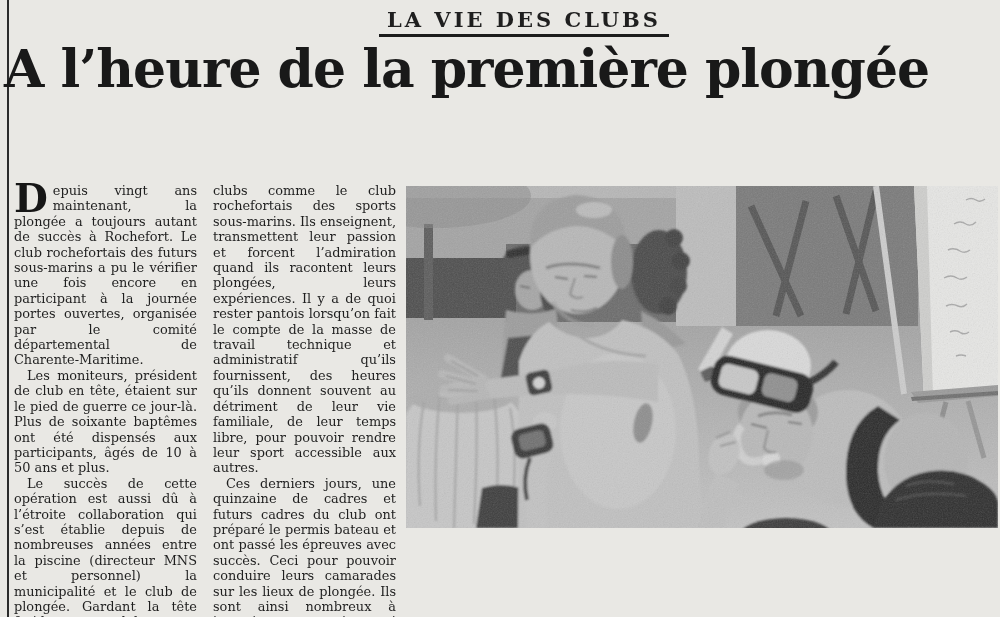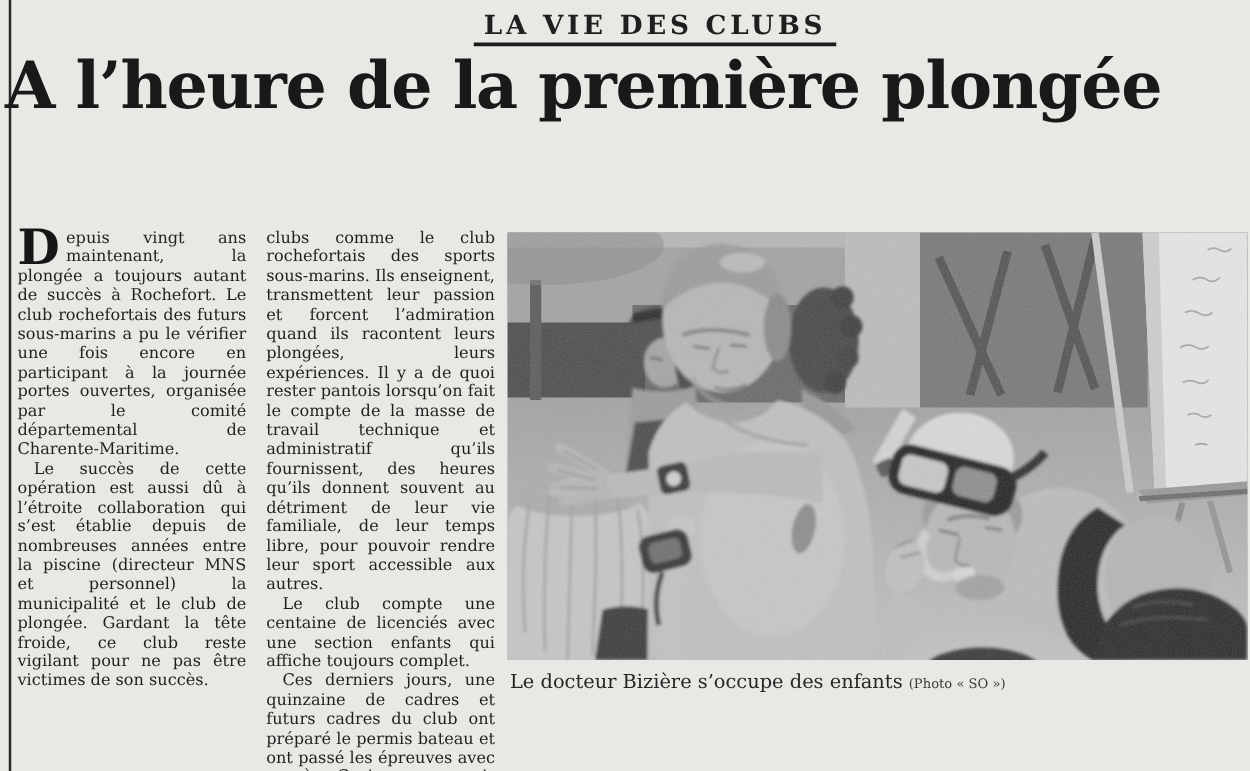--- a/index.html
+++ b/index.html
@@ -34,27 +34,27 @@
 
   <div class="kicker-wrap">
     <div class="kicker">LA VIE DES CLUBS</div>
   </div>
 
   <h1 class="headline">A l’heure de la première plongée</h1>
 
 
   <div class="col col1">
     <p class="para first"><span class="dropcap">D</span><span>epuis vingt ans maintenant, la plongée a toujours autant de succès à Rochefort. Le club rochefortais des futurs sous-marins a pu le vérifier une fois encore en participant à la journée portes ouvertes, organisée par le comité départemental de Charente-Maritime.</span></p>
+    <p class="para">Les moniteurs, président de club en tête, étaient sur le pied de guerre ce jour-là. Plus de soixante baptêmes ont été dispensés aux participants, âgés de 10 à 50 ans et plus.</p>
     <p class="para">Le succès de cette opération est aussi dû à l’étroite collaboration qui s’est établie depuis de nombreuses années entre la piscine (directeur MNS et personnel) la municipalité et le club de plongée. Gardant la tête froide, ce club reste vigilant pour ne pas être victimes de son succès.</p>
 
   </div>
 
   <div class="col col2">
     <p class="para cont">clubs comme le club rochefortais des sports sous-marins. Ils enseignent, transmettent leur passion et forcent l’admiration quand ils racontent leurs plongées, leurs expériences. Il y a de quoi rester pantois lorsqu’on fait le compte de la masse de travail technique et administratif qu’ils fournissent, des heures qu’ils donnent souvent au détriment de leur vie familiale, de leur temps libre, pour pouvoir rendre leur sport accessible aux autres.</p>
-    <p class="para">Le club compte une centaine de licenciés avec une section enfants qui affiche toujours complet.</p>
     <p class="para">Ces derniers jours, une quinzaine de cadres et futurs cadres du club ont préparé le permis bateau et ont passé les épreuves avec succès. Ceci pour pouvoir conduire leurs camarades sur les lieux de plongée. Ils sont ainsi nombreux à investir temps mais aussi argent, pour leur plaisir, mais aussi pour les autres, ce qui n’est pas toujours connu ni reconnu. Une belle équipe que celle du club de plongée de Rochefort.</p>
   </div>
 
   <figure class="photo-frame">
     <svg viewBox="0 0 592 342" width="592" height="342" aria-hidden="true">
       <defs>
         <linearGradient id="floorG" x1="0" y1="0" x2="0" y2="1">
           <stop offset="0" stop-color="#909090"></stop>
             <stop offset="1" stop-color="#c3c3c3"></stop>
         </linearGradient>
@@ -221,17 +221,13 @@
             <path d="M500 300 Q520 292 548 298"></path>
               <path d="M490 314 Q520 304 560 310"></path>
           </g>
         </g>
       </g>
 
       <rect width="592" height="342" filter="url(#grain)" opacity="0.55"></rect>
     </svg>
   </figure>
 
-  <div class="caption">
-    <span>Le docteur Bizière s’occupe des enfants</span>
-    <span class="credit">(Photo « SO »)</span>
-  </div>
 </div>
 
 </body></html>

